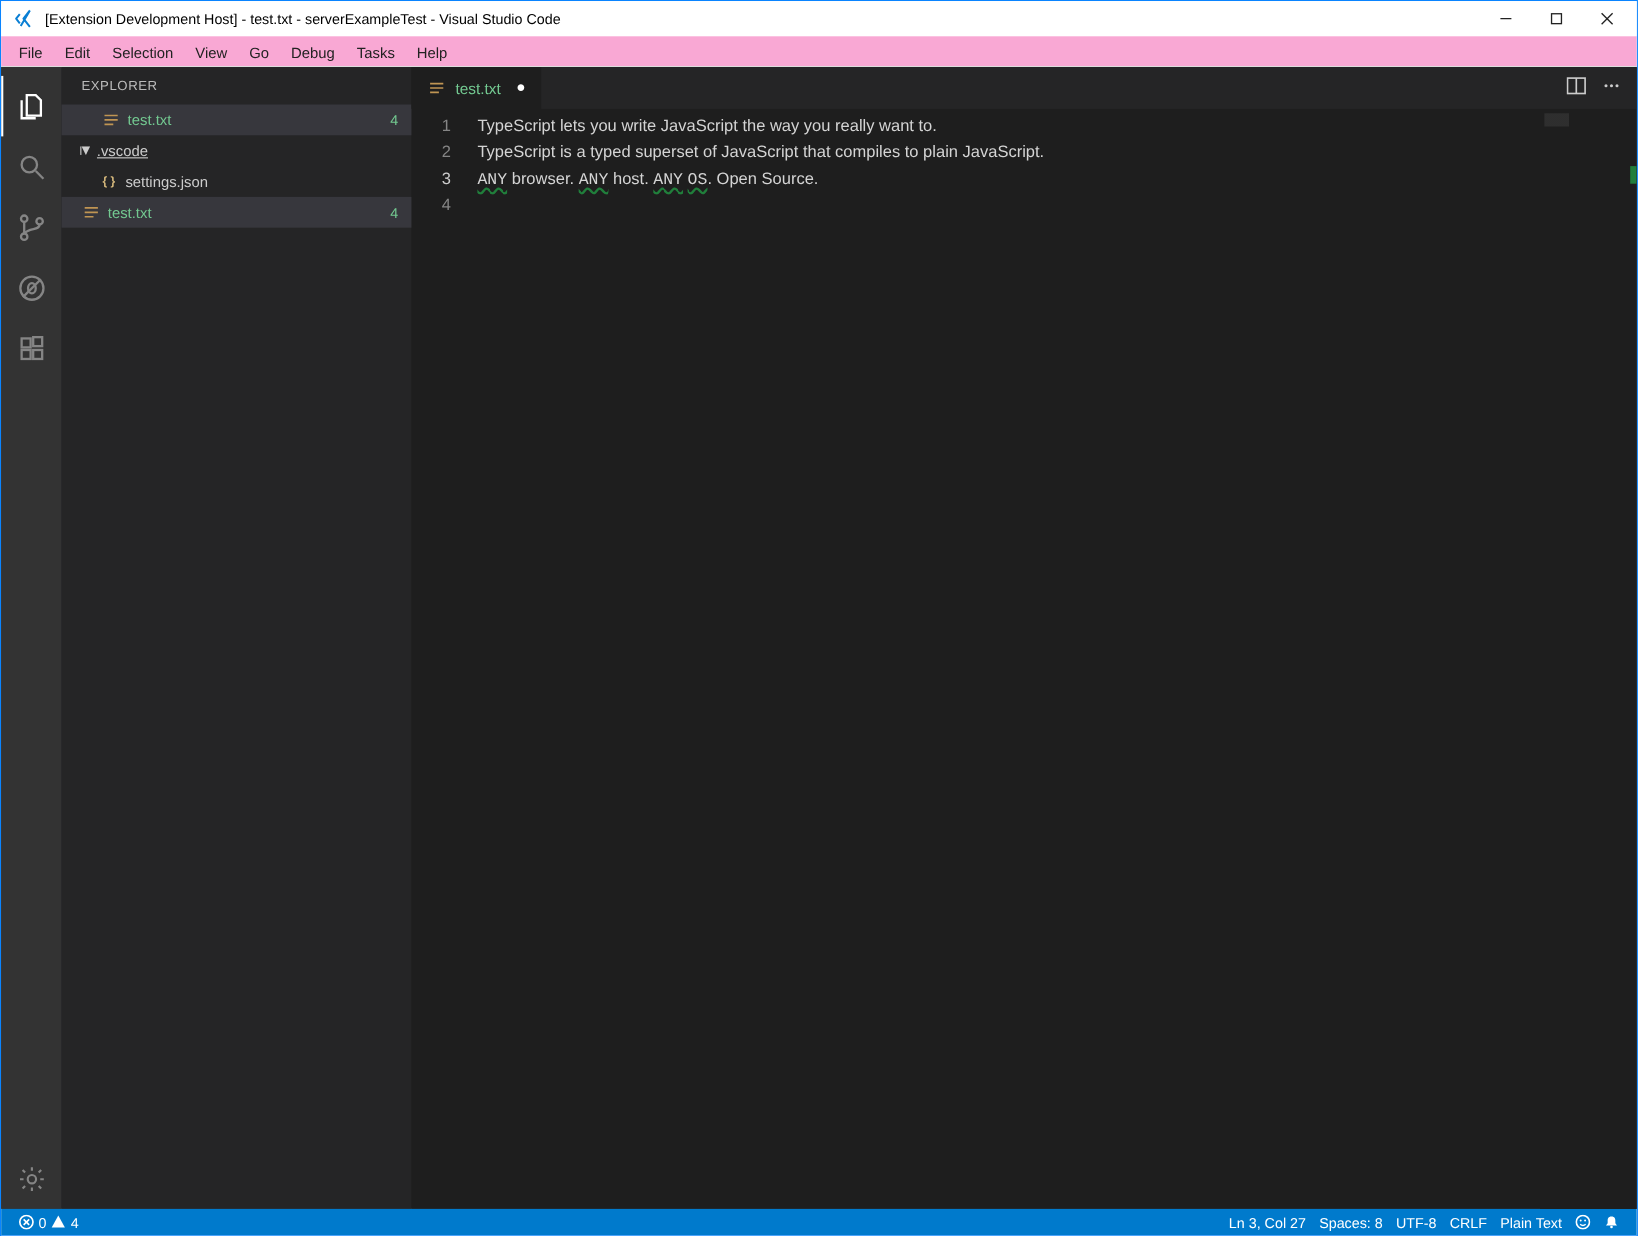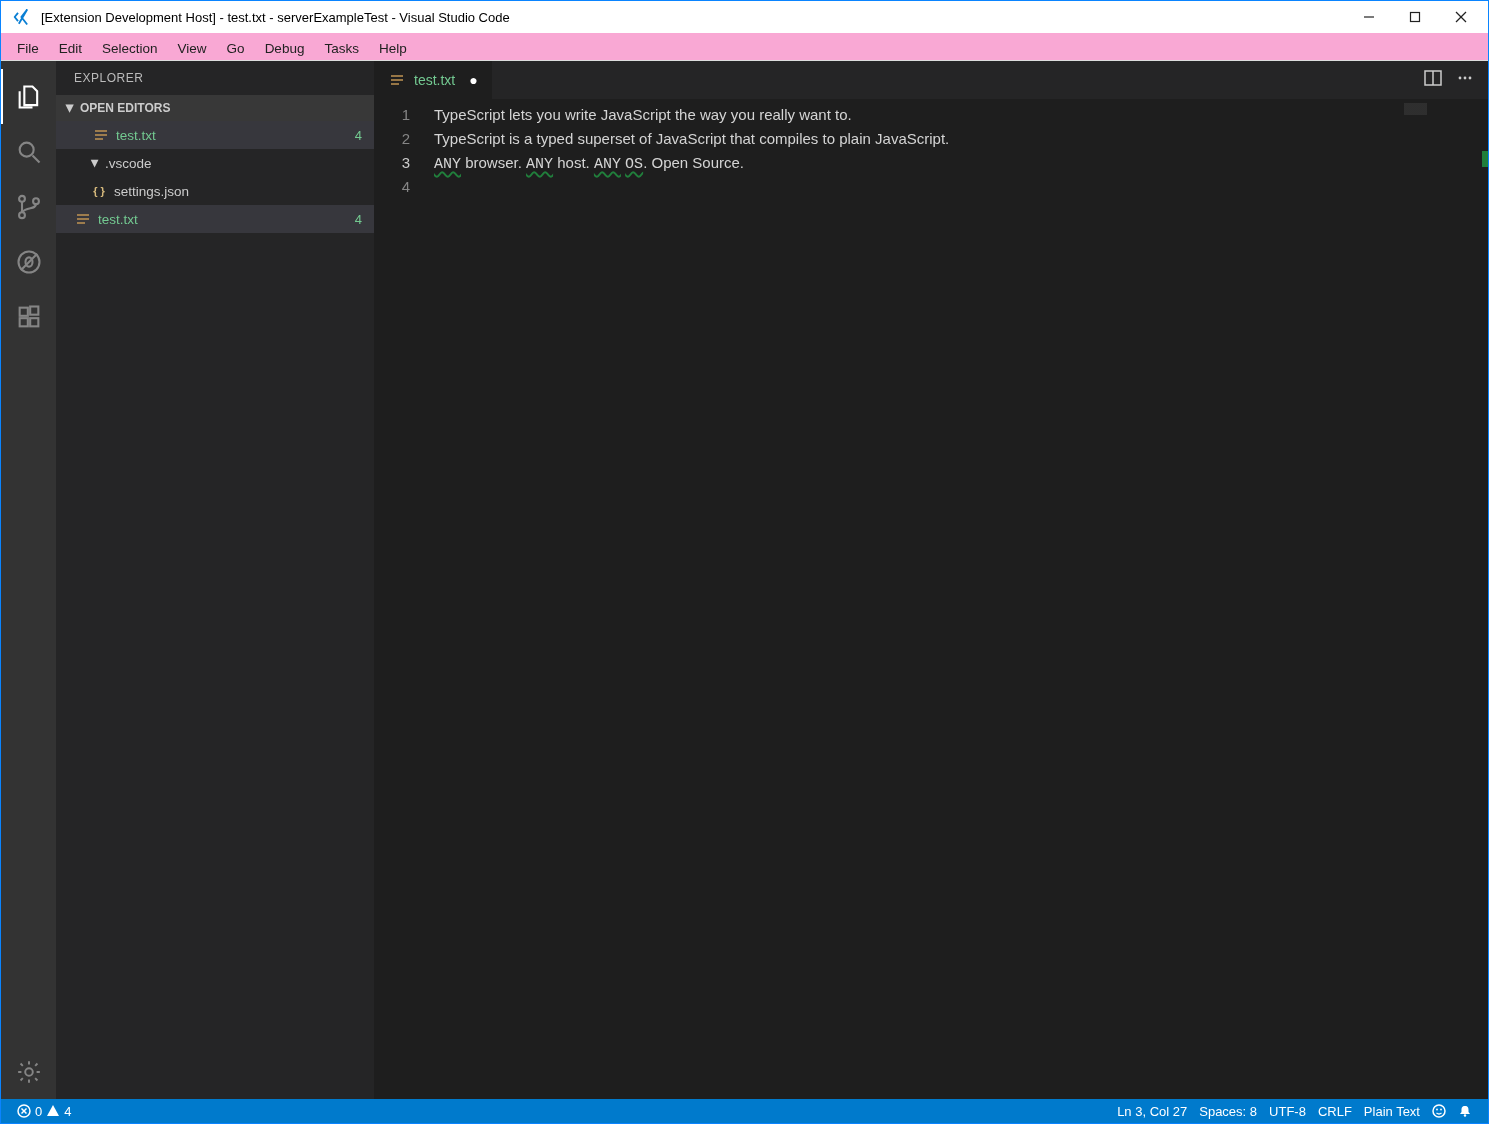--- a/index.html
+++ b/index.html
@@ -145,39 +145,35 @@
     <div class="activity-bottom">
       <svg viewBox="0 0 24 24">
           <circle cx="12" cy="12" r="3.5"></circle>
           <path d="M12 2v3M12 19v3M4.2 4.2l2.1 2.1M17.7 17.7l2.1 2.1M2 12h3M19 12h3M4.2 19.8l2.1-2.1M17.7 6.3l2.1-2.1"></path>
         </svg>
     </div>
   </div>
 
   <div class="sidebar">
     <div class="sidebar-title">EXPLORER</div>
-    <div class="section-header">
-      <span class="chev">▶</span>
-      <span>OPEN EDITORS</span>
-    </div>
     <div id="open-editors">
         <div class="open-editor-row selected">
           <span class="file-icon lines-icon">
             <svg width="16" height="16" viewBox="0 0 16 16">
               <line x1="2" y1="4" x2="14" y2="4" stroke="#c09553" stroke-width="1.5"></line>
               <line x1="2" y1="8" x2="14" y2="8" stroke="#c09553" stroke-width="1.5"></line>
               <line x1="2" y1="12" x2="10" y2="12" stroke="#c09553" stroke-width="1.5"></line>
             </svg>
           </span>
           <span class="file-name modified">test.txt</span>
           <span class="diag-badge">4</span>
         </div>
       </div>
     <div id="file-tree">
-        <div class="tree-row" style="padding-left: 33px;">
+        <div class="tree-row" style="padding-left: 16px; text-decoration: underline;">
           <span class="chev">▶</span>
           <span class="file-name ">.vscode</span>
         </div>
         <div class="tree-row" style="padding-left: 34px;">
           <span class="file-icon brace-icon">{ }</span>
           <span class="file-name ">settings.json</span>
         </div>
         <div class="tree-row selected inactive" style="padding-left: 18px;">
           <span class="file-icon lines-icon">
             <svg width="16" height="16" viewBox="0 0 16 16">

